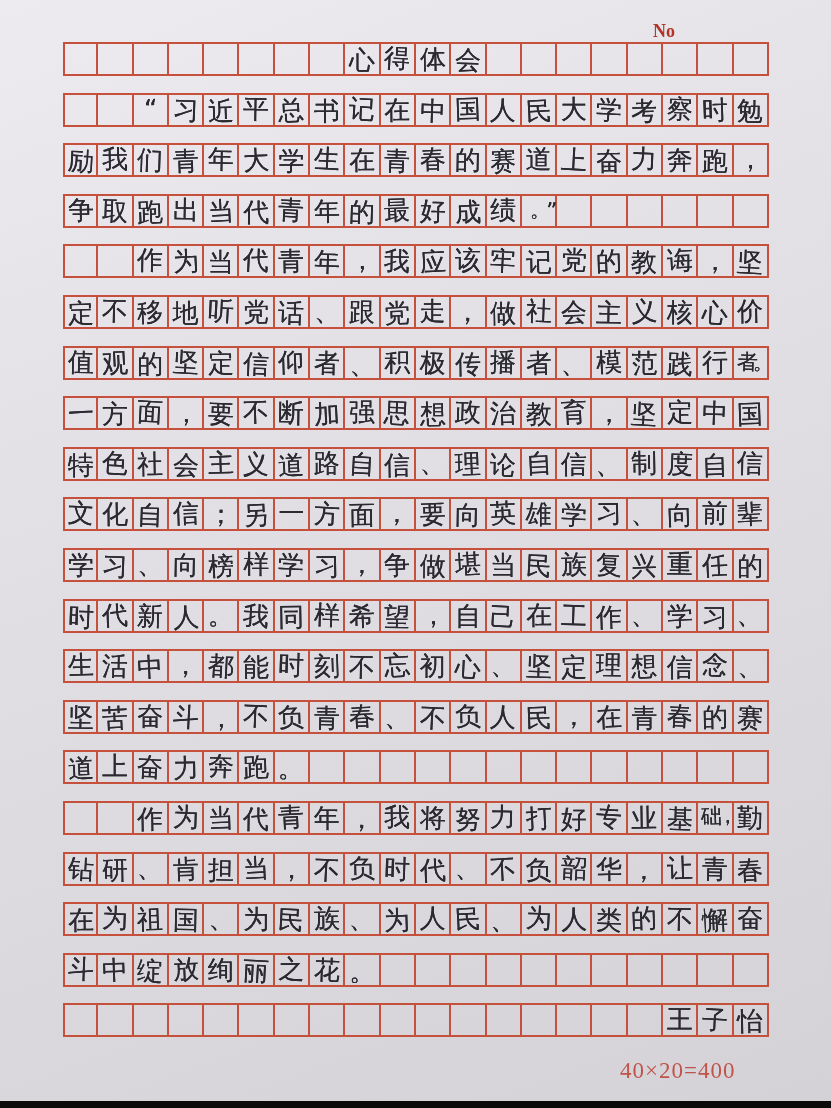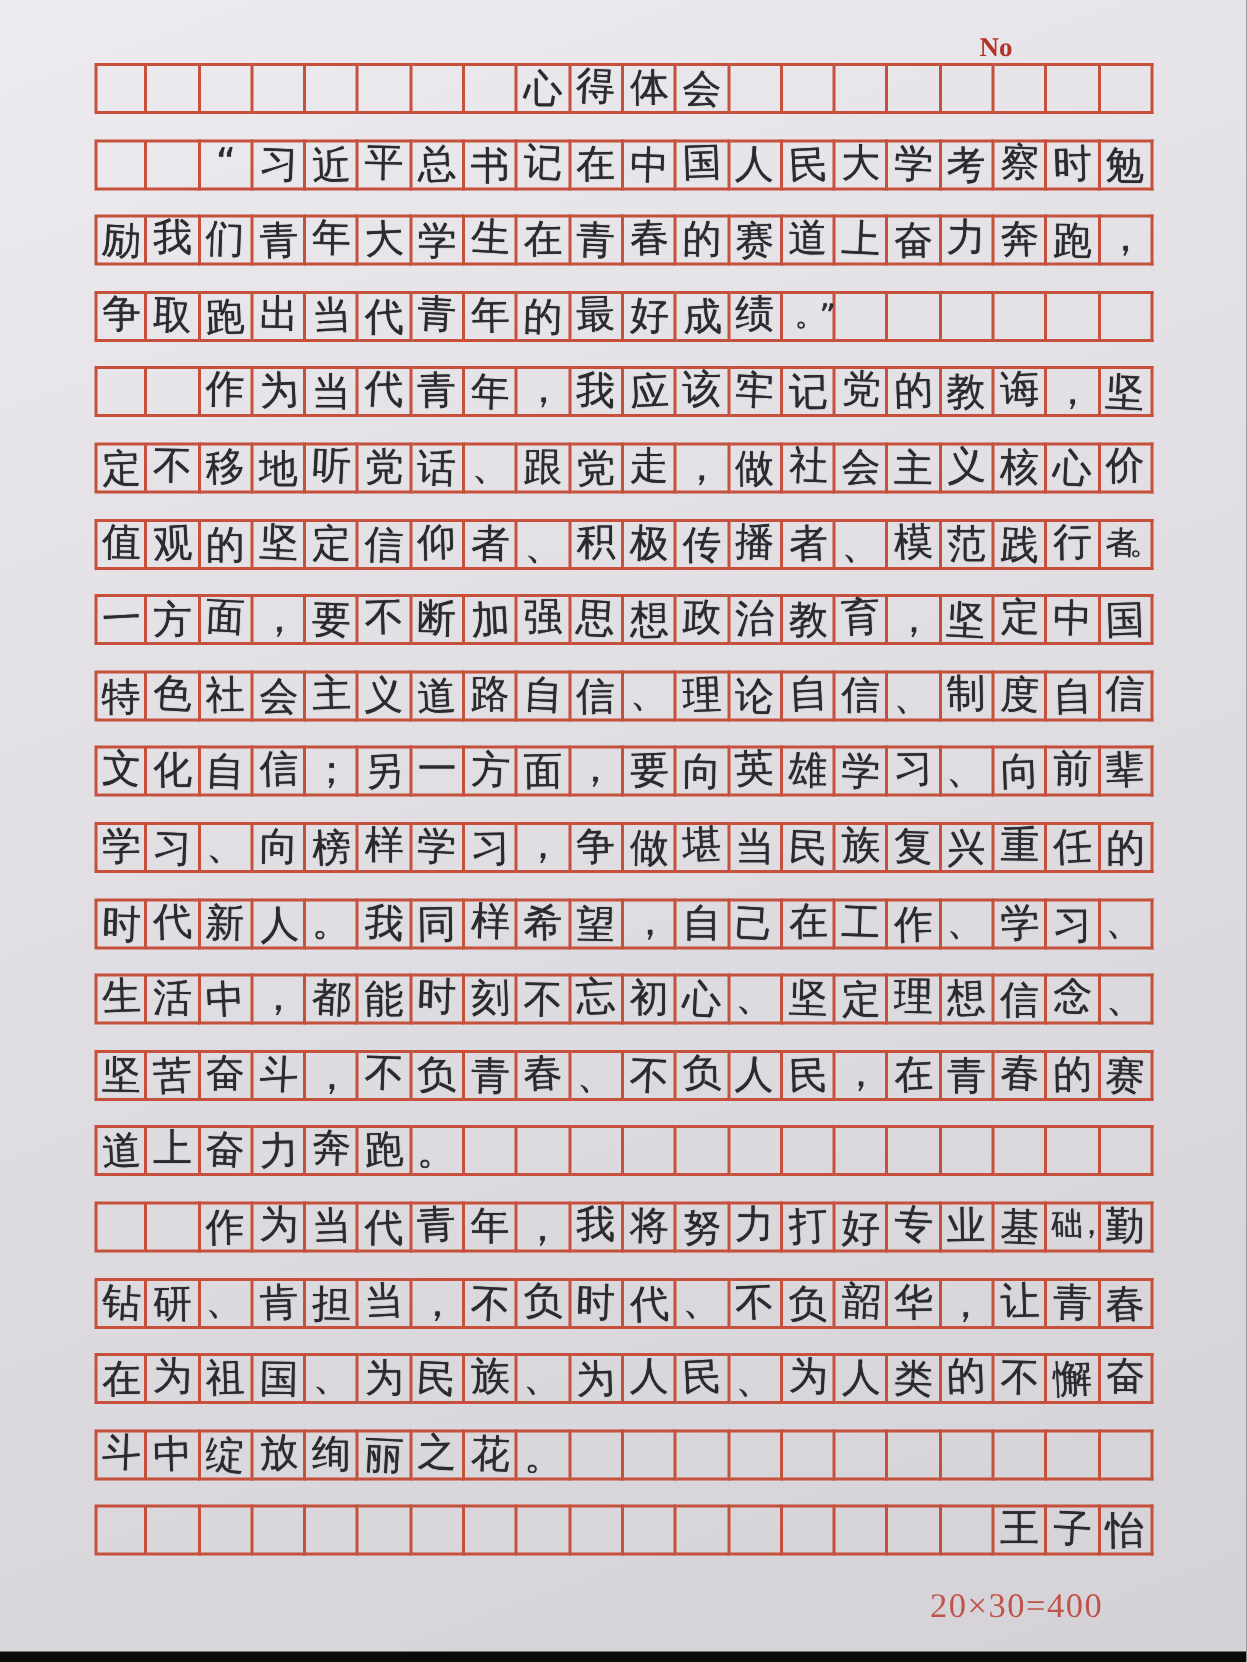--- a/index.html
+++ b/index.html
@@ -1150,15 +1150,15 @@
           <span class="char" style="transform: rotate(0deg) translateY(-1px);">王</span>
         </div>
         <div class="cell">
           <span class="char" style="transform: rotate(3deg) translateY(0px);">子</span>
         </div>
         <div class="cell">
           <span class="char" style="transform: rotate(-1deg) translateY(1px);">怡</span>
         </div>
       </div>
     </div>
-  <div class="footer-label">20×30=400</div>
+  <div class="footer-label">40×20=400</div>
   <div class="bottom-bar"></div>
 </div>
 
 </body></html>

